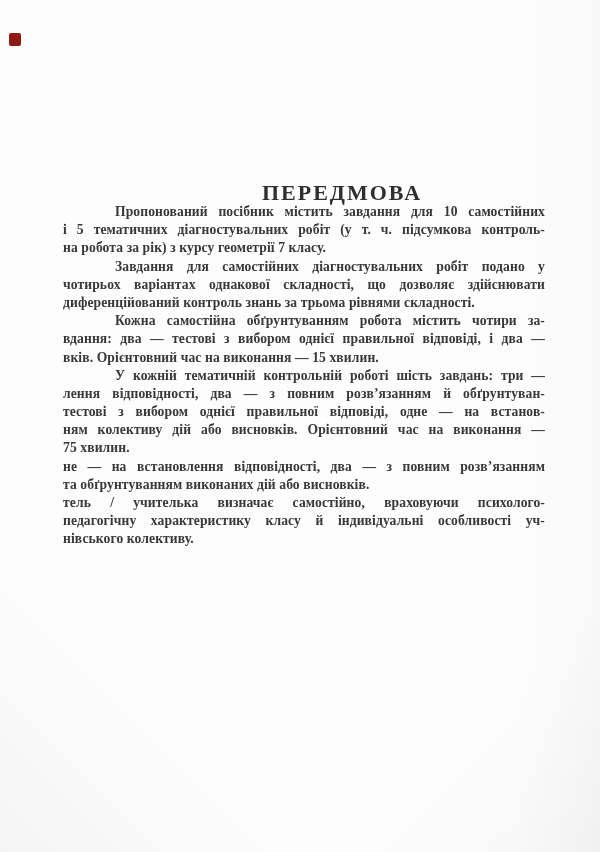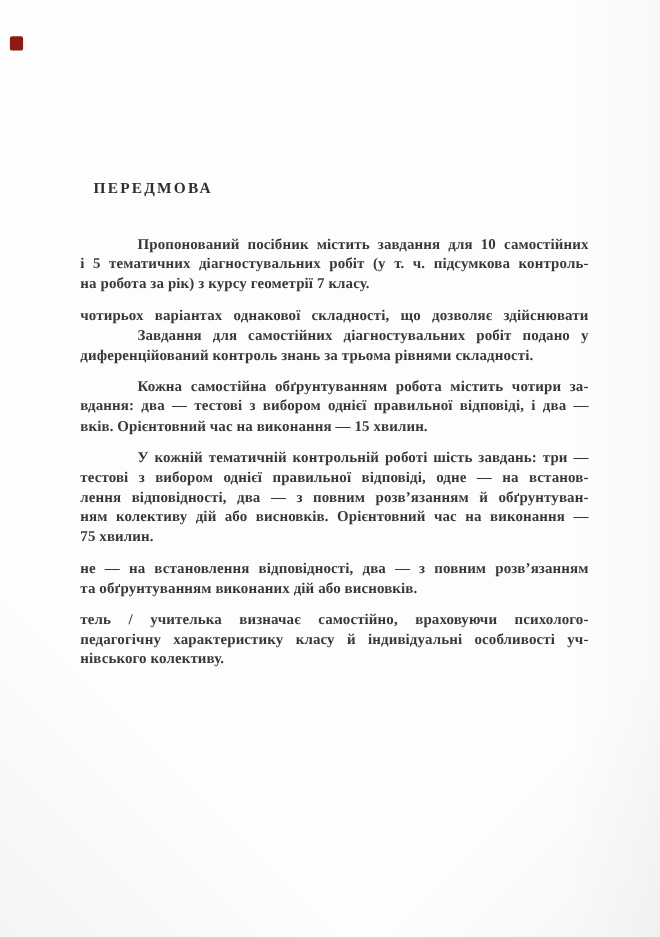--- a/index.html
+++ b/index.html
@@ -29,39 +29,39 @@
     width: 12px;
     height: 13px;
     border-radius: 2px;
     background: #8d1b12;
   }
   .title {
     position: absolute;
     top: 164px;
     left: 63px;
     width: 482px;
-    margin: 0;
+    margin: 16px;
     padding-left: 22px;
-    text-align: left;
-    font-size: 14px;
+    text-align: center;
+    font-size: 22px;
     font-weight: bold;
     letter-spacing: 2px;
     color: #2f2f2f;
   }
   .body-text {
     position: absolute;
     top: 203px;
     left: 63px;
     width: 482px;
     font-size: 13.6px;
     font-weight: bold;
     letter-spacing: 0.1px;
     color: #383838;
   }
-  .para { margin: 10px; }
+  .para { margin: 0; }
   .line {
     line-height: 18.2px;
     height: 18.2px;
     text-align: justify;
     text-align-last: justify;
     white-space: normal;
   }
   .line.indent { padding-left: 52px; }
   .line.lastline { text-align-last: left; }
 </style>
@@ -76,35 +76,35 @@
 
   <div class="body-text">
 
     <div class="para">
       <div class="line indent">Пропонований посібник містить завдання для 10 самостійних</div>
       <div class="line">і 5 тематичних діагностувальних робіт (у т. ч. підсумкова контроль-</div>
       <div class="line lastline">на робота за рік) з курсу геометрії 7 класу.</div>
     </div>
 
     <div class="para">
+      <div class="line indent">Завдання для самостійних діагностувальних робіт подано у</div>
       <div class="line">чотирьох варіантах однакової складності, що дозволяє здійснювати</div>
-      <div class="line indent">Завдання для самостійних діагностувальних робіт подано у</div>
       <div class="line lastline">диференційований контроль знань за трьома рівнями складності.</div>
     </div>
 
     <div class="para">
       <div class="line indent">Кожна самостійна обґрунтуванням робота містить чотири за-</div>
       <div class="line">вдання: два — тестові з вибором однієї правильної відповіді, і два —</div>
       <div class="line lastline">вків. Орієнтовний час на виконання — 15 хвилин.</div>
     </div>
 
     <div class="para">
       <div class="line indent">У кожній тематичній контрольній роботі шість завдань: три —</div>
+      <div class="line">лення відповідності, два — з повним розв’язанням й обґрунтуван-</div>
       <div class="line">тестові з вибором однієї правильної відповіді, одне — на встанов-</div>
-      <div class="line">лення відповідності, два — з повним розв’язанням й обґрунтуван-</div>
       <div class="line">ням колективу дій або висновків. Орієнтовний час на виконання —</div>
       <div class="line lastline">75 хвилин.</div>
     </div>
 
     <div class="para">
       <div class="line">не — на встановлення відповідності, два — з повним розв’язанням</div>
       <div class="line lastline">та обґрунтуванням виконаних дій або висновків.</div>
     </div>
 
     <div class="para">

